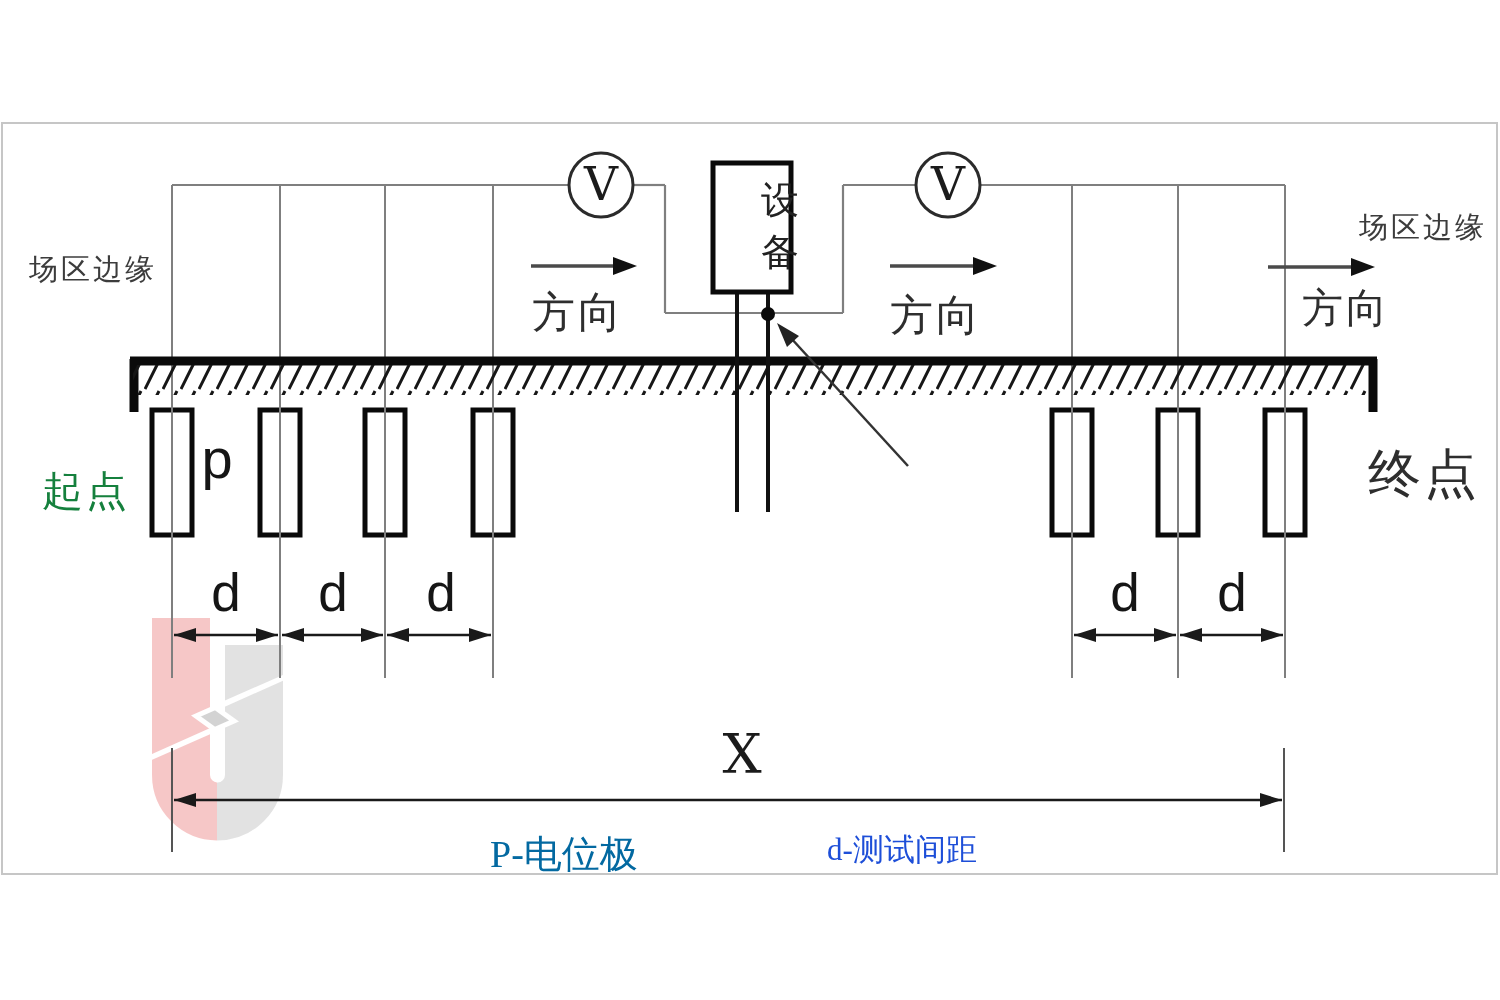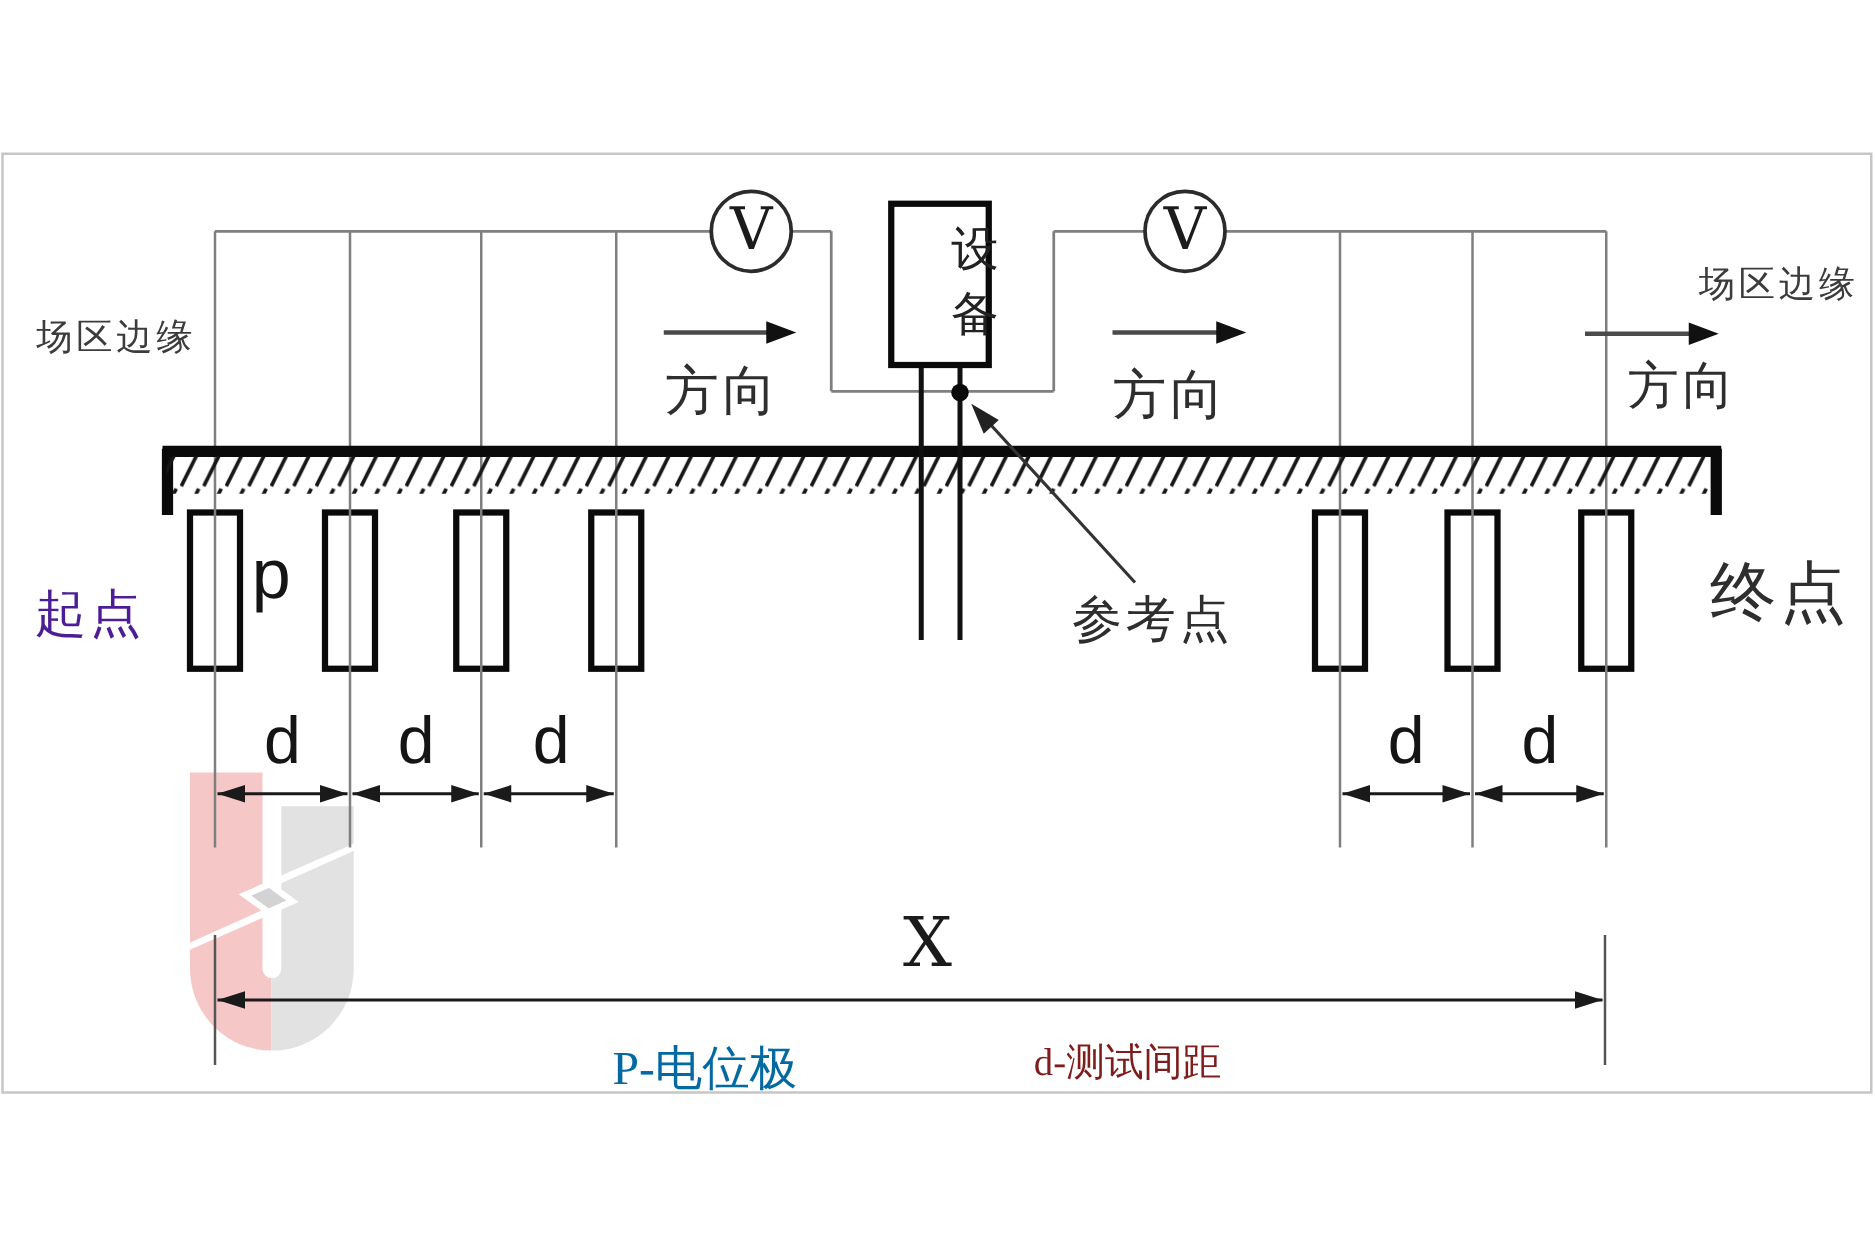--- a/index.html
+++ b/index.html
@@ -129,34 +129,33 @@
     </g>
   </svg>
 
   <div class="lbl cjk" style="left:20px;top:250px;width:146px;font-size:29px;">场区边缘</div>
   <div class="lbl cjk" style="left:1350px;top:208px;width:146px;font-size:29px;">场区边缘</div>
 
   <div class="lbl cjk" style="left:530px;top:284px;width:96px;font-size:43px;color:#2e2e2e;">方向</div>
   <div class="lbl cjk" style="left:888px;top:287px;width:96px;font-size:43px;color:#2e2e2e;">方向</div>
   <div class="lbl cjk" style="left:1298px;top:281px;width:96px;font-size:41px;color:#2e2e2e;">方向</div>
 
-  <div class="lbl cjk" style="left:22px;top:464px;width:100px;font-size:41px;color:#4c1d95;">起点</div>
+  <div class="lbl cjk" style="left:36px;top:464px;width:100px;font-size:41px;color:#15803d;">起点</div>
   <div class="lbl cjk" style="left:1368px;top:439px;width:100px;font-size:53px;color:#2e2e2e;">终点</div>
-  <div class="lbl cjk" style="left:851px;top:468px;width:142px;font-size:40px;color:#2e2e2e;">参考点</div>
 
   <div class="lbl vertical-box" style="left:730px;top:174px;width:44px;font-size:38px;">设备</div>
 
   <div class="lbl serif-big" style="left:575px;top:156px;width:52px;font-size:47px;">V</div>
   <div class="lbl serif-big" style="left:922px;top:156px;width:52px;font-size:47px;">V</div>
 
   <div class="lbl latin-sans" style="left:196px;top:426px;width:42px;font-size:56px;">p</div>
 
   <div class="lbl latin-sans" style="left:206px;top:562px;width:40px;font-size:53px;">d</div>
   <div class="lbl latin-sans" style="left:313px;top:562px;width:40px;font-size:53px;">d</div>
   <div class="lbl latin-sans" style="left:421px;top:562px;width:40px;font-size:53px;">d</div>
   <div class="lbl latin-sans" style="left:1105px;top:562px;width:40px;font-size:53px;">d</div>
   <div class="lbl latin-sans" style="left:1212px;top:562px;width:40px;font-size:53px;">d</div>
 
   <div class="lbl serif-big" style="left:714px;top:722px;width:56px;font-size:55px;">X</div>
 
   <div class="lbl" style="left:490px;top:829px;width:140px;font-size:38px;color:#0369a1;">P-电位极</div>
-  <div class="lbl" style="left:812px;top:829px;width:180px;font-size:31px;color:#7f1d1d;">d-测试间距</div>
+  <div class="lbl" style="left:812px;top:829px;width:180px;font-size:31px;color:#1d4ed8;">d-测试间距</div>
 </div>
 
 </body></html>

